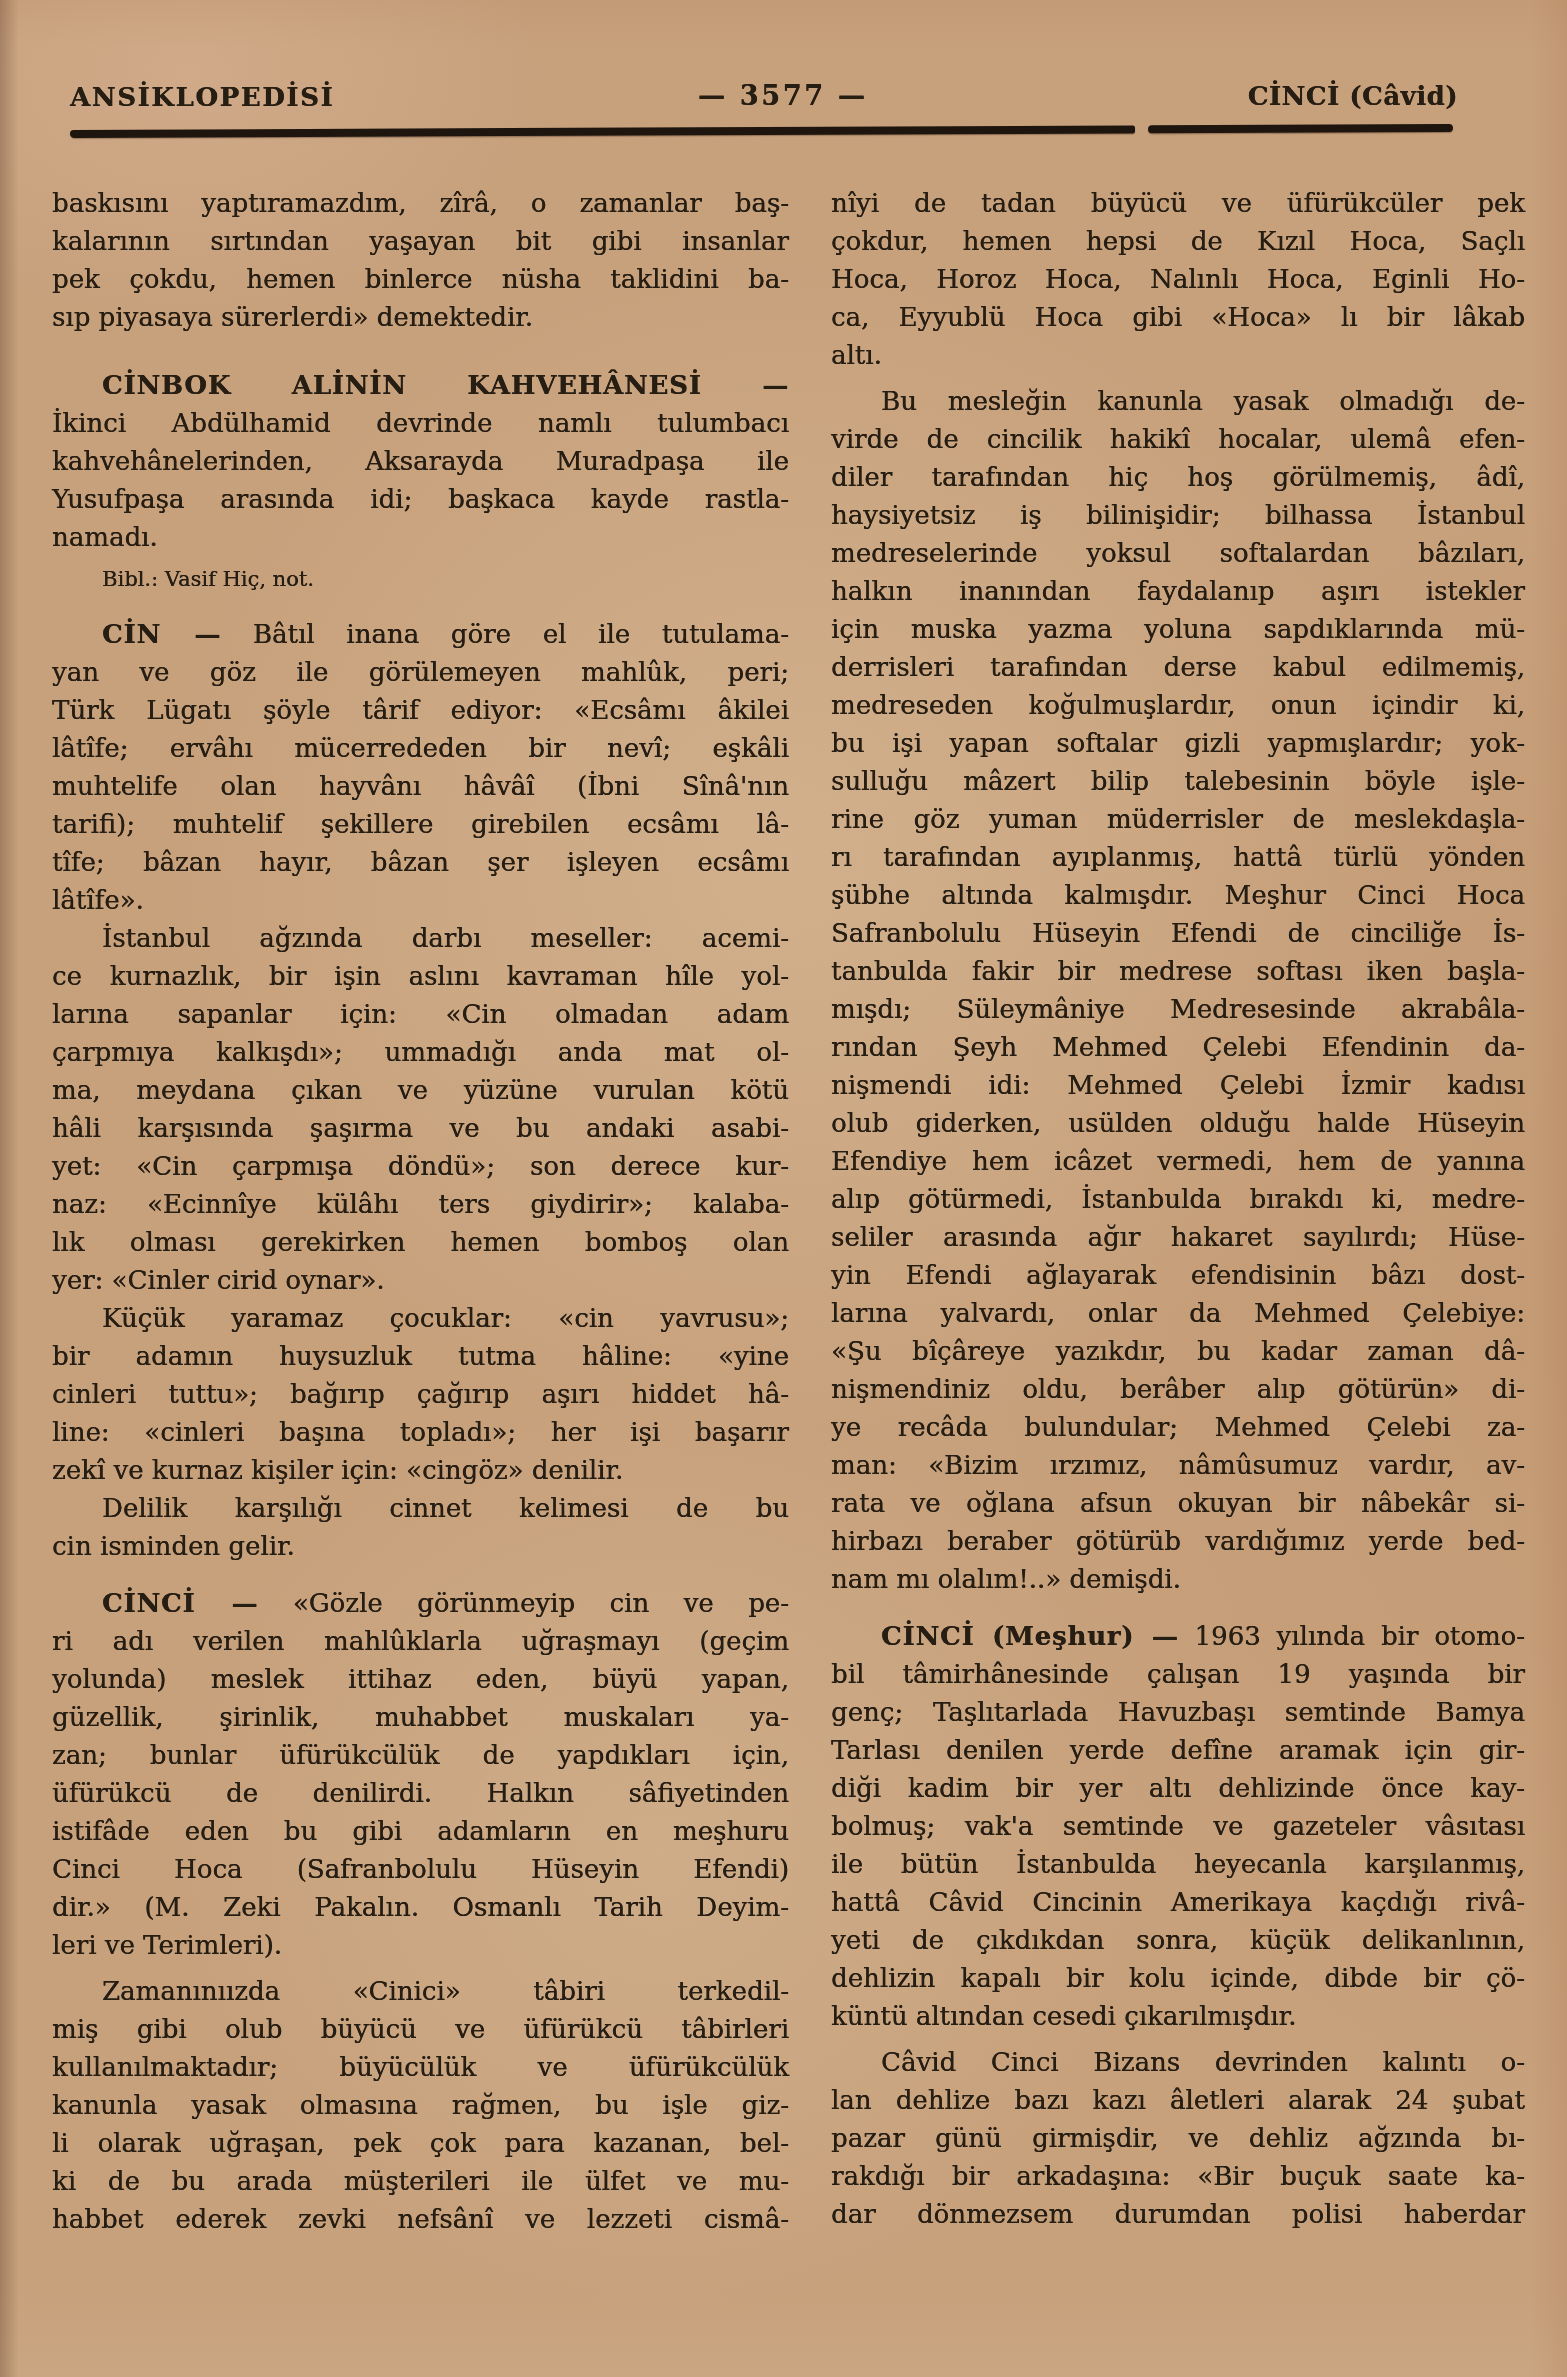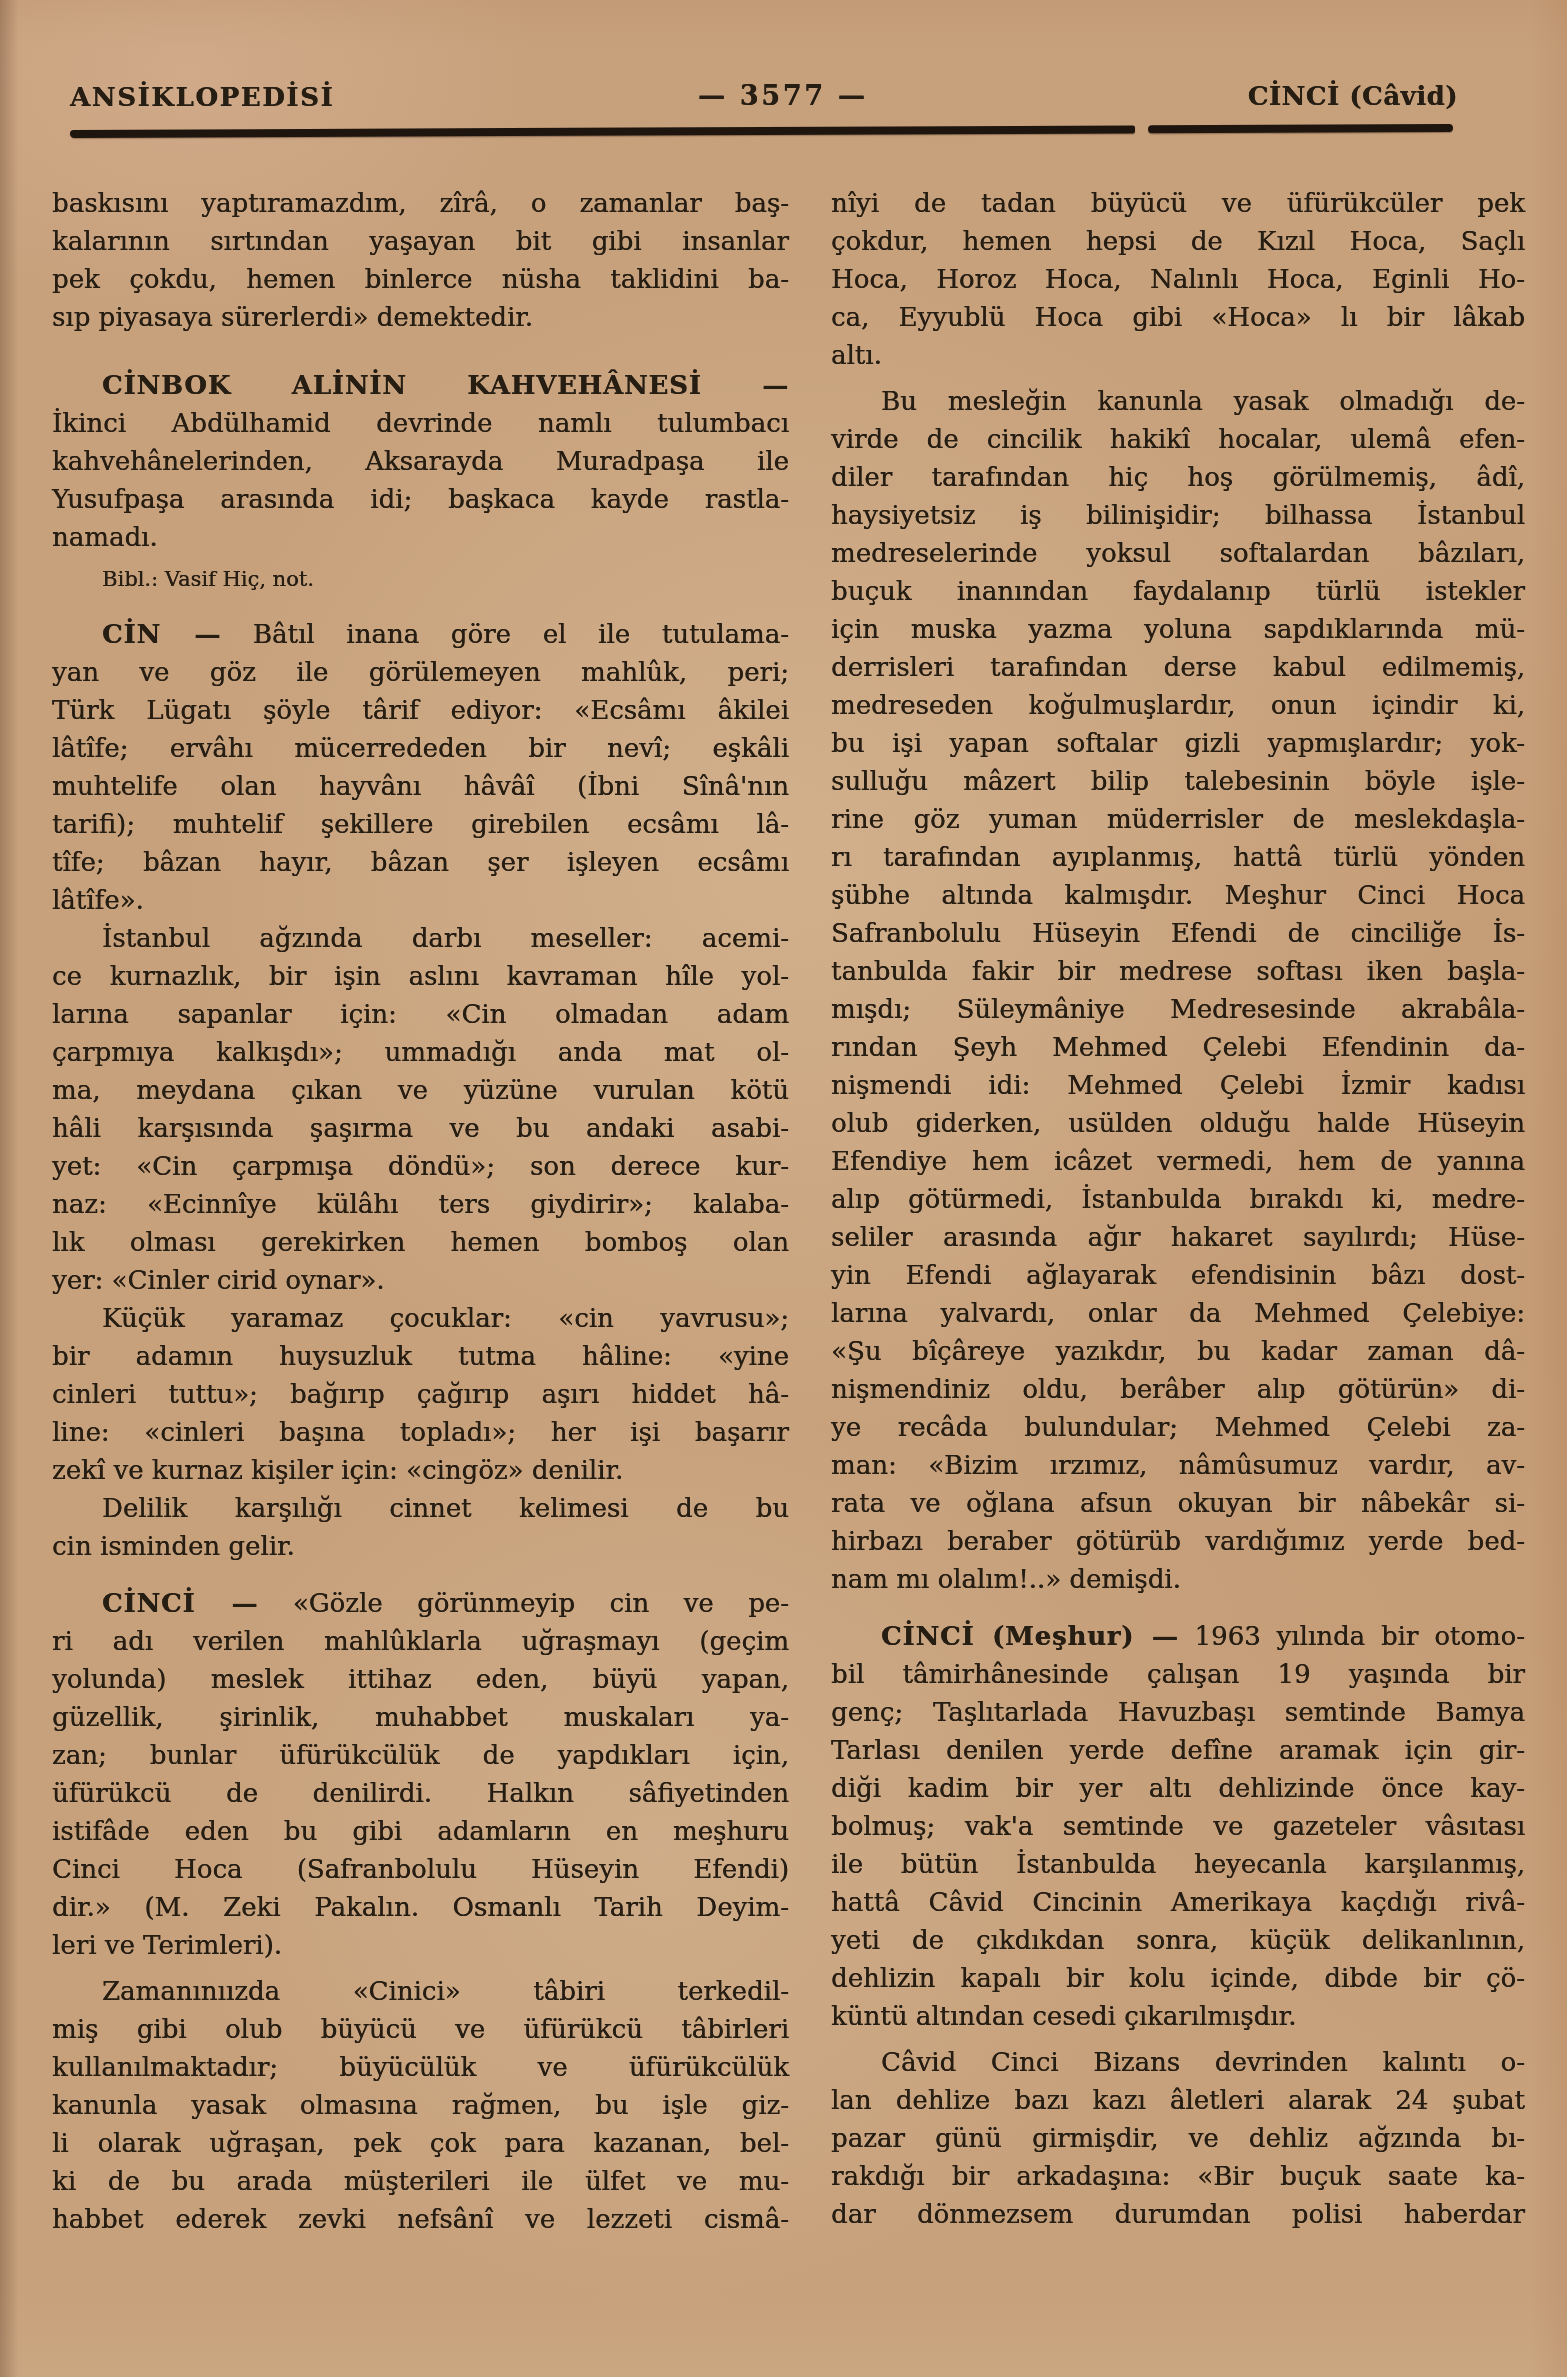--- a/index.html
+++ b/index.html
@@ -142,21 +142,21 @@
         <div class="tl">Hoca, Horoz Hoca, Nalınlı Hoca, Eginli Ho-</div>
         <div class="tl">ca, Eyyublü Hoca gibi «Hoca» lı bir lâkab</div>
         <div class="tl">altı.</div>
       </div>
       <div class="para indent gap-sm">
         <div class="tl">Bu mesleğin kanunla yasak olmadığı de-</div>
         <div class="tl">virde de cincilik hakikî hocalar, ulemâ efen-</div>
         <div class="tl">diler tarafından hiç hoş görülmemiş, âdî,</div>
         <div class="tl">haysiyetsiz iş bilinişidir; bilhassa İstanbul</div>
         <div class="tl">medreselerinde yoksul softalardan bâzıları,</div>
-        <div class="tl">buçuk inanından faydalanıp türlü istekler</div>
+        <div class="tl">halkın inanından faydalanıp aşırı istekler</div>
         <div class="tl">için muska yazma yoluna sapdıklarında mü-</div>
         <div class="tl">derrisleri tarafından derse kabul edilmemiş,</div>
         <div class="tl">medreseden koğulmuşlardır, onun içindir ki,</div>
         <div class="tl">bu işi yapan softalar gizli yapmışlardır; yok-</div>
         <div class="tl">sulluğu mâzert bilip talebesinin böyle işle-</div>
         <div class="tl">rine göz yuman müderrisler de meslekdaşla-</div>
         <div class="tl">rı tarafından ayıplanmış, hattâ türlü yönden</div>
         <div class="tl">şübhe altında kalmışdır. Meşhur Cinci Hoca</div>
         <div class="tl">Safranbolulu Hüseyin Efendi de cinciliğe İs-</div>
         <div class="tl">tanbulda fakir bir medrese softası iken başla-</div>

